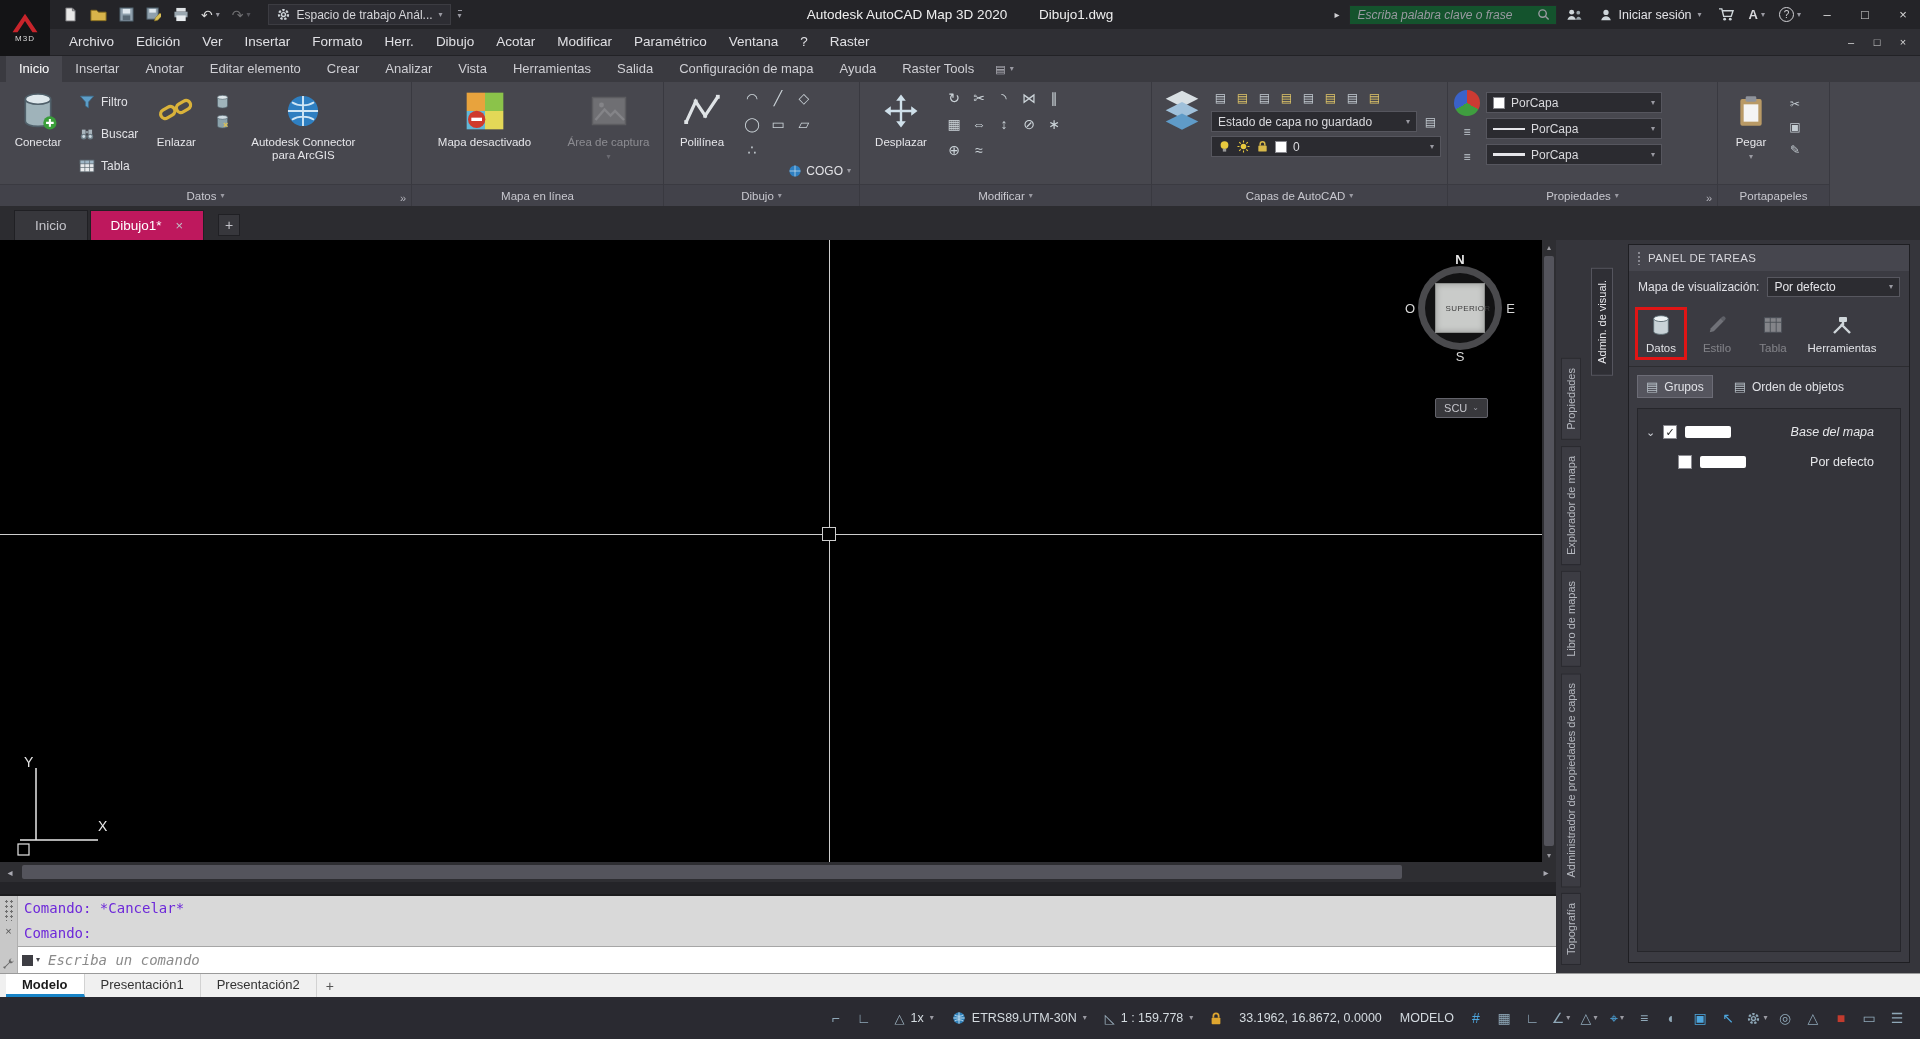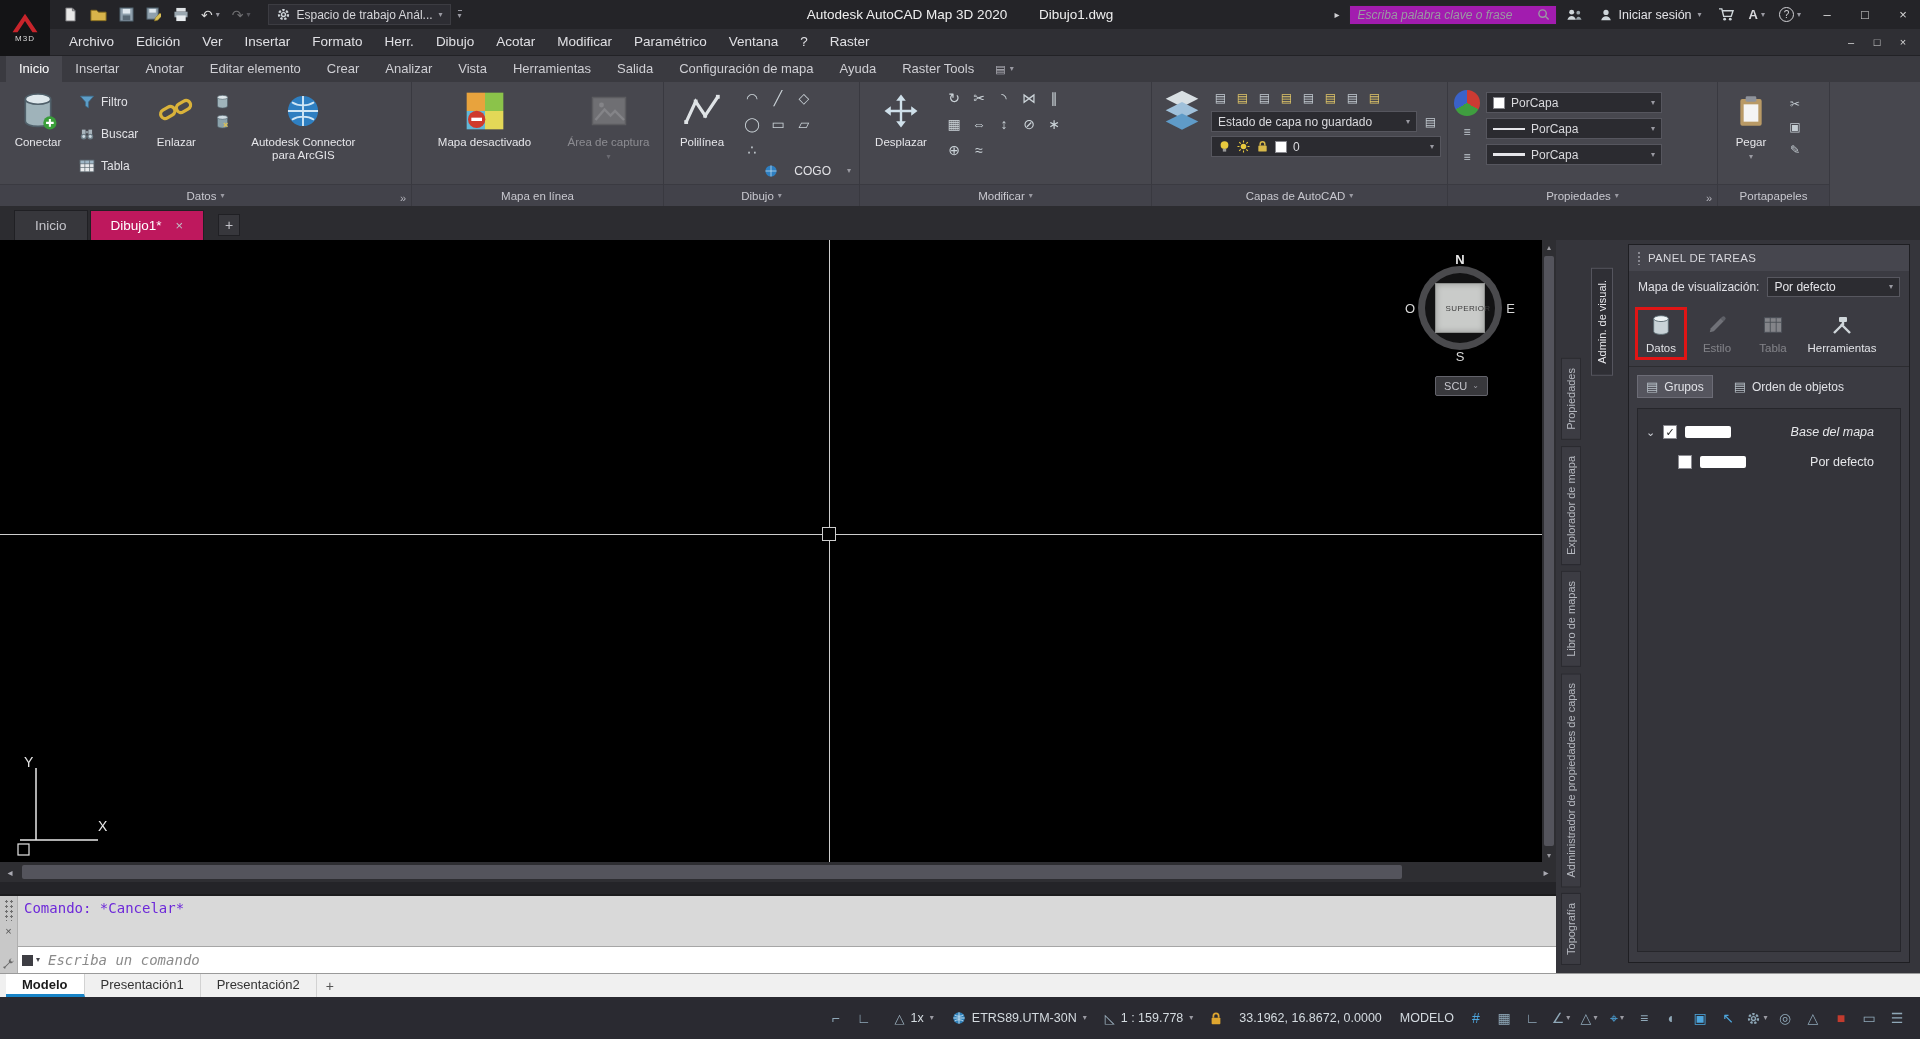--- a/index.html
+++ b/index.html
@@ -18,21 +18,21 @@
         display:flex;flex-direction:column;align-items:center;justify-content:center;gap:1px;cursor:pointer;}
   .logo-txt{font-size:8px;color:#d8d8d8;letter-spacing:1px;}
   .qat{display:flex;align-items:center;gap:2px;margin-left:58px;}
   .tb-btn{display:inline-flex;align-items:center;gap:3px;padding:2px 5px;border-radius:2px;cursor:pointer;}
   .workspace-dd{display:inline-flex;align-items:center;gap:6px;margin-left:10px;padding:2px 7px;
                 border:1px solid #3c3c42;background:#2d2d33;font-size:12px;color:#d6d6da;cursor:pointer;}
   .title-center{position:absolute;left:50%;transform:translateX(-50%);top:0;line-height:29px;
                 font-size:13.5px;color:#efefef;white-space:nowrap;}
   .title-center .doc{margin-left:28px;}
   .title-right{margin-left:auto;display:flex;align-items:center;gap:4px;}
-  .searchbox{display:flex;align-items:center;background:#a21caf;border:1px solid #26262a;
+  .searchbox{display:flex;align-items:center;background:#14532d;border:1px solid #26262a;
              height:20px;width:208px;padding:0 6px;gap:16px;}
   .searchbox input{flex:1;background:transparent;border:none;outline:none;color:#c8c8cc;
                    font-style:italic;font-size:12px;font-family:"Liberation Sans",sans-serif;}
   .searchbox input::placeholder{color:#9a9aa2;font-style:italic;}
   .signin{display:inline-flex;align-items:center;gap:6px;font-size:12.5px;color:#e2e2e6;
           padding:2px 7px;cursor:pointer;}
   .help-circle{width:15px;height:15px;border:1.4px solid #d2d2d6;border-radius:50%;display:inline-flex;
                align-items:center;justify-content:center;font-size:10px;color:#d2d2d6;}
   .winbtn{width:34px;height:29px;display:inline-flex;align-items:center;justify-content:center;
           font-size:13px;color:#d8d8d8;cursor:pointer;}
@@ -70,21 +70,21 @@
   .bb-ic{height:42px;display:flex;align-items:center;justify-content:center;}
   .bb-lb{font-size:11.5px;line-height:13px;color:#e6e6ea;}
   .vcol{display:flex;flex-direction:column;justify-content:space-around;height:96px;}
   .vcol.narrow{width:22px;align-items:center;gap:4px;justify-content:flex-start;padding-top:8px;}
   .sm-item{display:flex;align-items:center;gap:6px;font-size:12px;color:#e2e2e6;cursor:pointer;padding:1px 3px;}
   .sm-btn{width:24px;height:24px;display:inline-flex;align-items:center;justify-content:center;
           color:#ccd4d9;font-size:14px;cursor:pointer;}
   .sm-btn.tiny{width:19px;height:19px;font-size:12px;color:#c4ccd2;}
   .toolgrid{display:grid;grid-template-columns:repeat(3,26px);grid-auto-rows:26px;}
   .modgrid{display:grid;grid-template-columns:repeat(5,25px);grid-auto-rows:26px;}
-  .cogo{position:absolute;right:8px;bottom:28px;display:inline-flex;align-items:center;gap:16px;
+  .cogo{position:absolute;right:8px;bottom:28px;display:inline-flex;align-items:center;gap:4px;
         font-size:12px;color:#e2e2e6;cursor:pointer;}
   .capas-col{display:flex;flex-direction:column;gap:4px;padding-top:2px;}
   .icon-row{display:flex;gap:3px;}
   .icon-row .sm-btn.tiny:nth-child(2n){color:#e0c668;}
   .dd{height:21px;background:#2b2b30;border:1px solid #56565e;display:flex;align-items:center;
       gap:6px;padding:0 6px;font-size:12px;color:#dadade;cursor:pointer;}
   .dd .dd-txt{flex:1;white-space:nowrap;overflow:hidden;text-align:left;}
   .row{display:flex;gap:4px;align-items:center;}
   .chip-ic{display:inline-flex;}
   .color-chip{width:12px;height:12px;background:#ffffff;border:1px solid #88888e;}
@@ -118,21 +118,21 @@
   .viewcube{position:absolute;right:28px;top:14px;width:108px;height:108px;}
   .vc-ring{position:absolute;left:12px;top:12px;width:84px;height:84px;border-radius:50%;
            border:7px solid rgba(120,120,126,.55);background:rgba(70,70,74,.25);}
   .vc-n{position:absolute;top:-2px;left:50%;transform:translateX(-50%);color:#e8e8e8;font-size:13px;font-weight:bold;}
   .vc-s{position:absolute;bottom:-2px;left:50%;transform:translateX(-50%);color:#d8d8d8;font-size:13px;}
   .vc-e{position:absolute;right:-1px;top:50%;transform:translateY(-50%);color:#d8d8d8;font-size:13px;}
   .vc-o{position:absolute;left:-1px;top:50%;transform:translateY(-50%);color:#d8d8d8;font-size:13px;}
   .vc-face{position:absolute;left:29px;top:29px;width:50px;height:50px;background:#c9cbc9;
            border:1px solid #8e908e;display:flex;align-items:center;justify-content:center;
            font-size:8px;color:#3c3c3c;letter-spacing:.4px;cursor:pointer;box-shadow:inset 0 0 6px rgba(0,0,0,.25);padding-left:16px;}
-  .scu-btn{position:absolute;right:54px;top:136px;height:20px;padding:0 8px;background:rgba(62,62,66,.9);
+  .scu-btn{position:absolute;right:54px;top:158px;height:20px;padding:0 8px;background:rgba(62,62,66,.9);
            border:1px solid #63636b;border-radius:2px;display:inline-flex;align-items:center;gap:5px;
            font-size:11px;color:#c6c6cc;cursor:pointer;}
   .vscroll{position:absolute;left:1542px;top:0;width:14px;height:622px;background:#2e2e32;}
   .scroll-arrow{position:absolute;left:0;width:14px;height:14px;display:flex;align-items:center;
                 justify-content:center;font-size:8px;color:#9a9aa0;cursor:pointer;}
   .sa-up{top:0;} .sa-down{bottom:0;}
   .vthumb{position:absolute;left:2px;right:2px;top:16px;bottom:16px;background:#54545c;border-radius:2px;cursor:pointer;}
   .hscroll{position:absolute;left:0;top:622px;width:1556px;height:20px;background:#2e2e32;}
   .ha{position:absolute;top:0;width:20px;height:20px;display:flex;align-items:center;justify-content:center;
       font-size:10px;color:#aaaab2;cursor:pointer;}
@@ -743,20 +743,21 @@
         <span class="cmd-x">×</span>
         <span class="cmd-wrench">
           <svg width="13" height="13" viewBox="0 0 14 14">
               <path d="M12.5 3.5a3.2 3.2 0 0 1-4.3 3L4 10.7 3.3 13 1 10.7l2.3-.7L7.5 5.8a3.2 3.2 0 0 1 3-4.3L9 3l.7 1.6L11.4 5z" fill="#6a6a6a"></path>
             </svg>
         </span>
       </div>
       <div class="cmd-right">
         <div class="cmd-hist">
           <div class="cmd-line">Comando: *Cancelar*</div>
+          <div class="cmd-line">Comando:</div>
         </div>
         <div class="cmd-inputrow">
           <span class="cmd-ic">
             <span class="sq"></span>
             <span class="mini-caret">▾</span>
           </span>
           <input class="cmd-input" placeholder="Escriba un comando" style="">
         </div>
       </div>
     </div>

